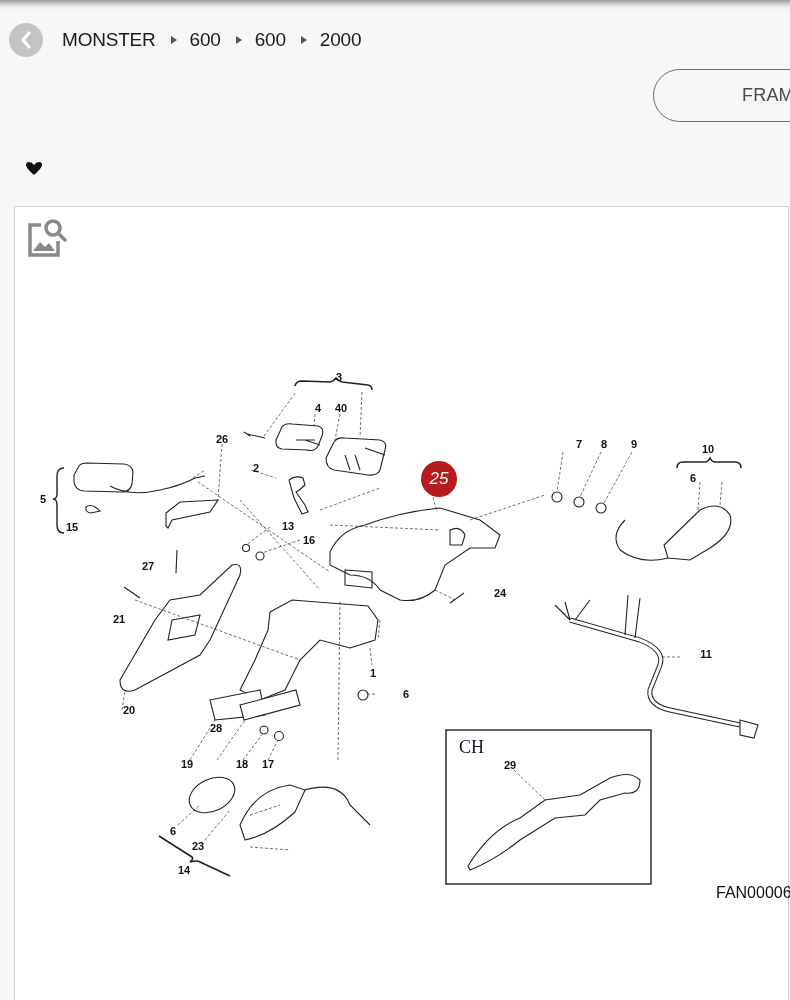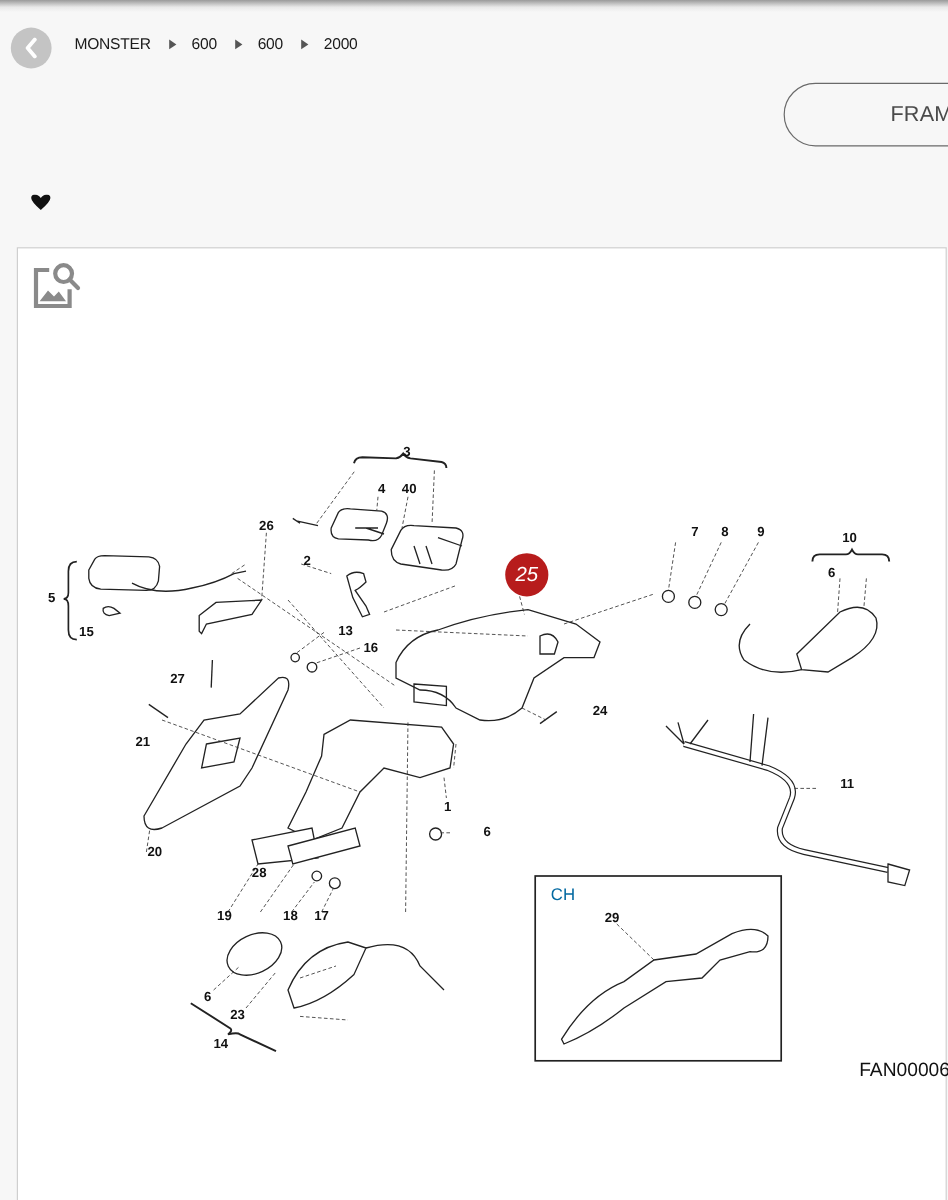--- a/index.html
+++ b/index.html
@@ -16,21 +16,21 @@
   .header {
     position:absolute; left:0; top:10px; width:790px; height:60px;
   }
   .back-btn {
     position:absolute; left:9px; top:13px; width:34px; height:34px;
     border-radius:50%; background:#c4c4c4; cursor:pointer;
     display:flex; align-items:center; justify-content:center;
   }
   .crumbs {
     position:absolute; left:62px; top:19px; display:flex; align-items:center;
-    font-size:13px; letter-spacing:-0.2px; color:#1a1a1a;
+    font-size:19px; letter-spacing:-0.2px; color:#1a1a1a;
   }
   .crumb { cursor:pointer; }
   .crumb-sep {
     width:0; height:0; margin:0 13px 0 15px;
     border-top:4px solid transparent; border-bottom:4px solid transparent;
     border-left:6px solid #555;
   }
   .frame-btn {
     position:absolute; left:653px; top:69px; width:200px; height:53px;
     border:1.5px solid #6a6a6a; border-radius:27px; box-sizing:border-box;
@@ -60,21 +60,21 @@
     position:absolute; font-size:11px; font-weight:bold; color:#111;
     transform:translate(-50%,-50%); cursor:pointer; white-space:nowrap;
   }
   .badge {
     position:absolute; left:421px; top:461px; width:36px; height:36px;
     border-radius:50%; background:#b71c1c; color:#fff;
     font-size:17px; display:flex; align-items:center; justify-content:center;
     cursor:pointer;
     font-style:italic;
   }
-  .inset-tag { position:absolute; left:459px; top:737px; font-size:14px; color:#0369a1; }
+  .inset-tag { position:absolute; left:459px; top:737px; font-size:18px; color:#0f172a;font-family:Liberation Serif, serif; }
   .code { position:absolute; left:716px; top:884px; font-size:16px; color:#111; }
 </style>
 </head>
 <body>
 
 <div class="topshadow"></div>
 
 <div class="header">
   <div class="back-btn">
     <svg width="14" height="18" viewBox="0 0 14 18">

